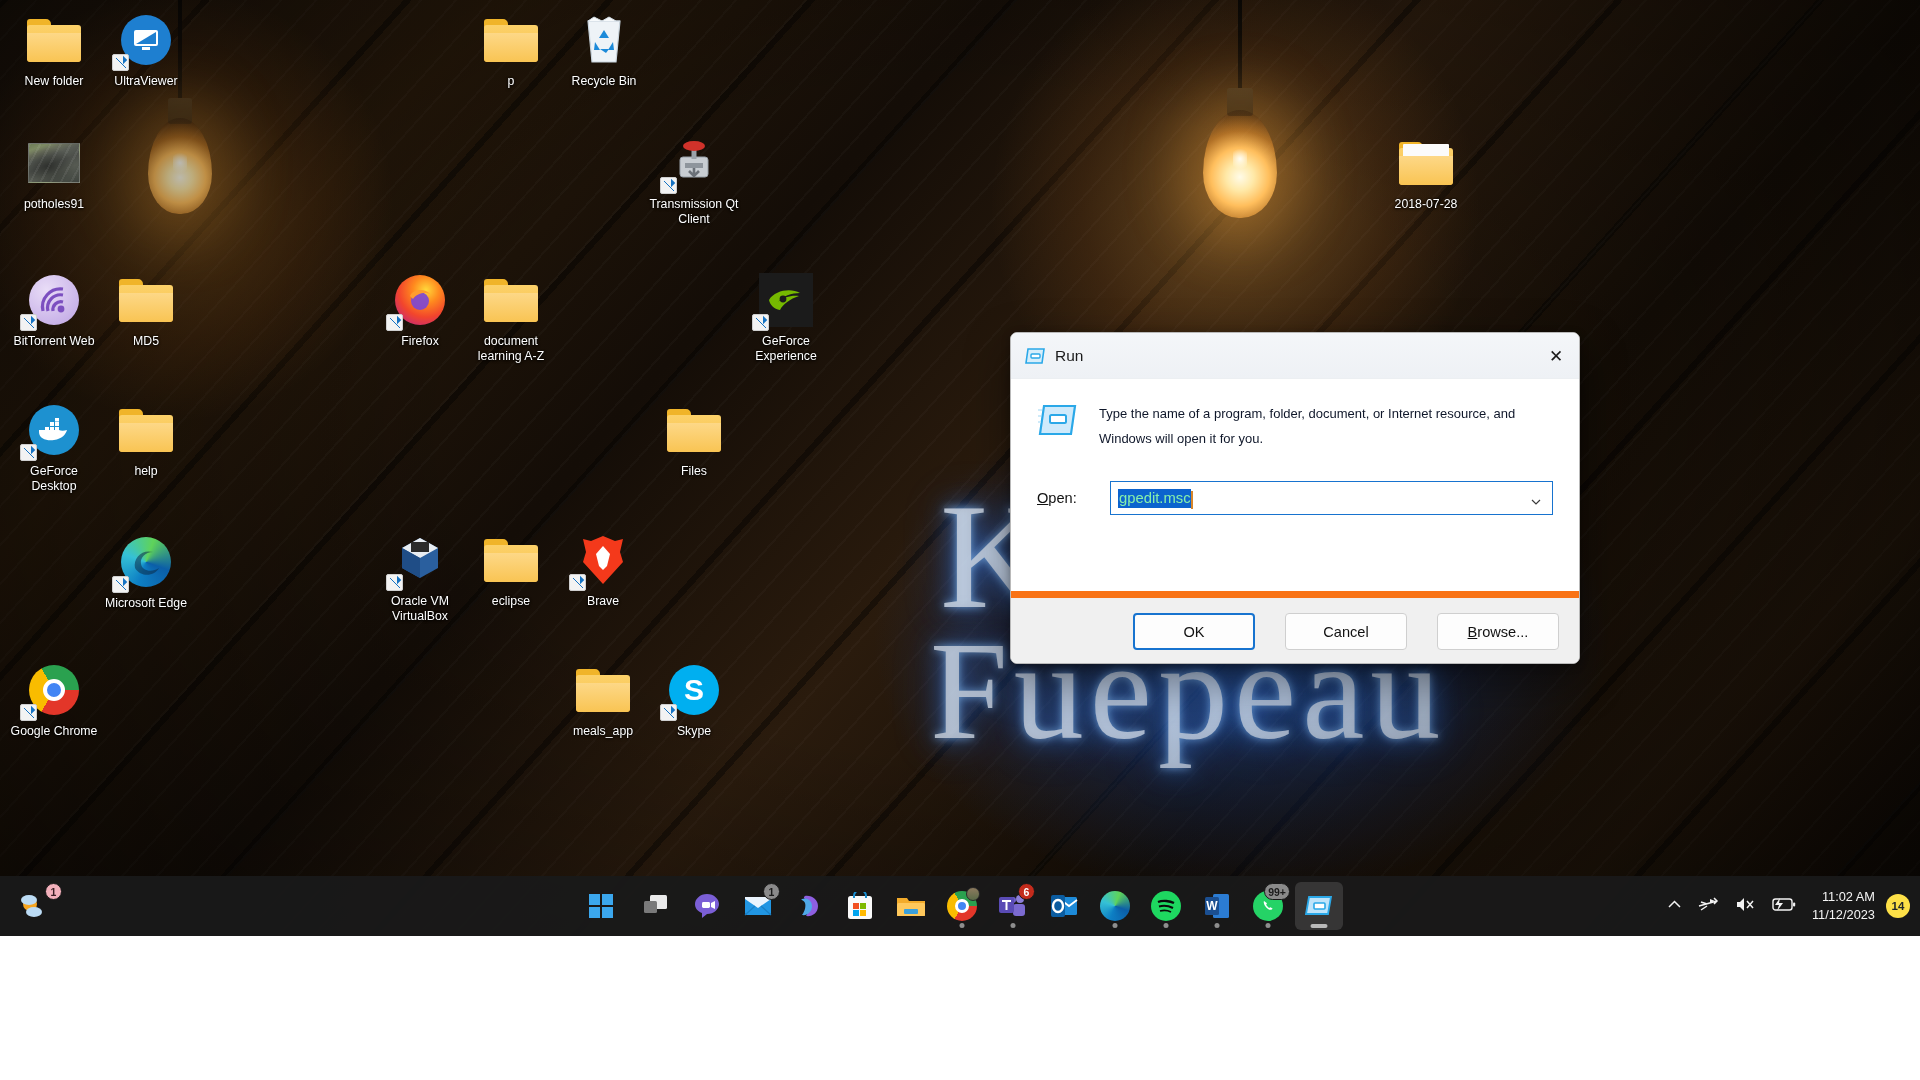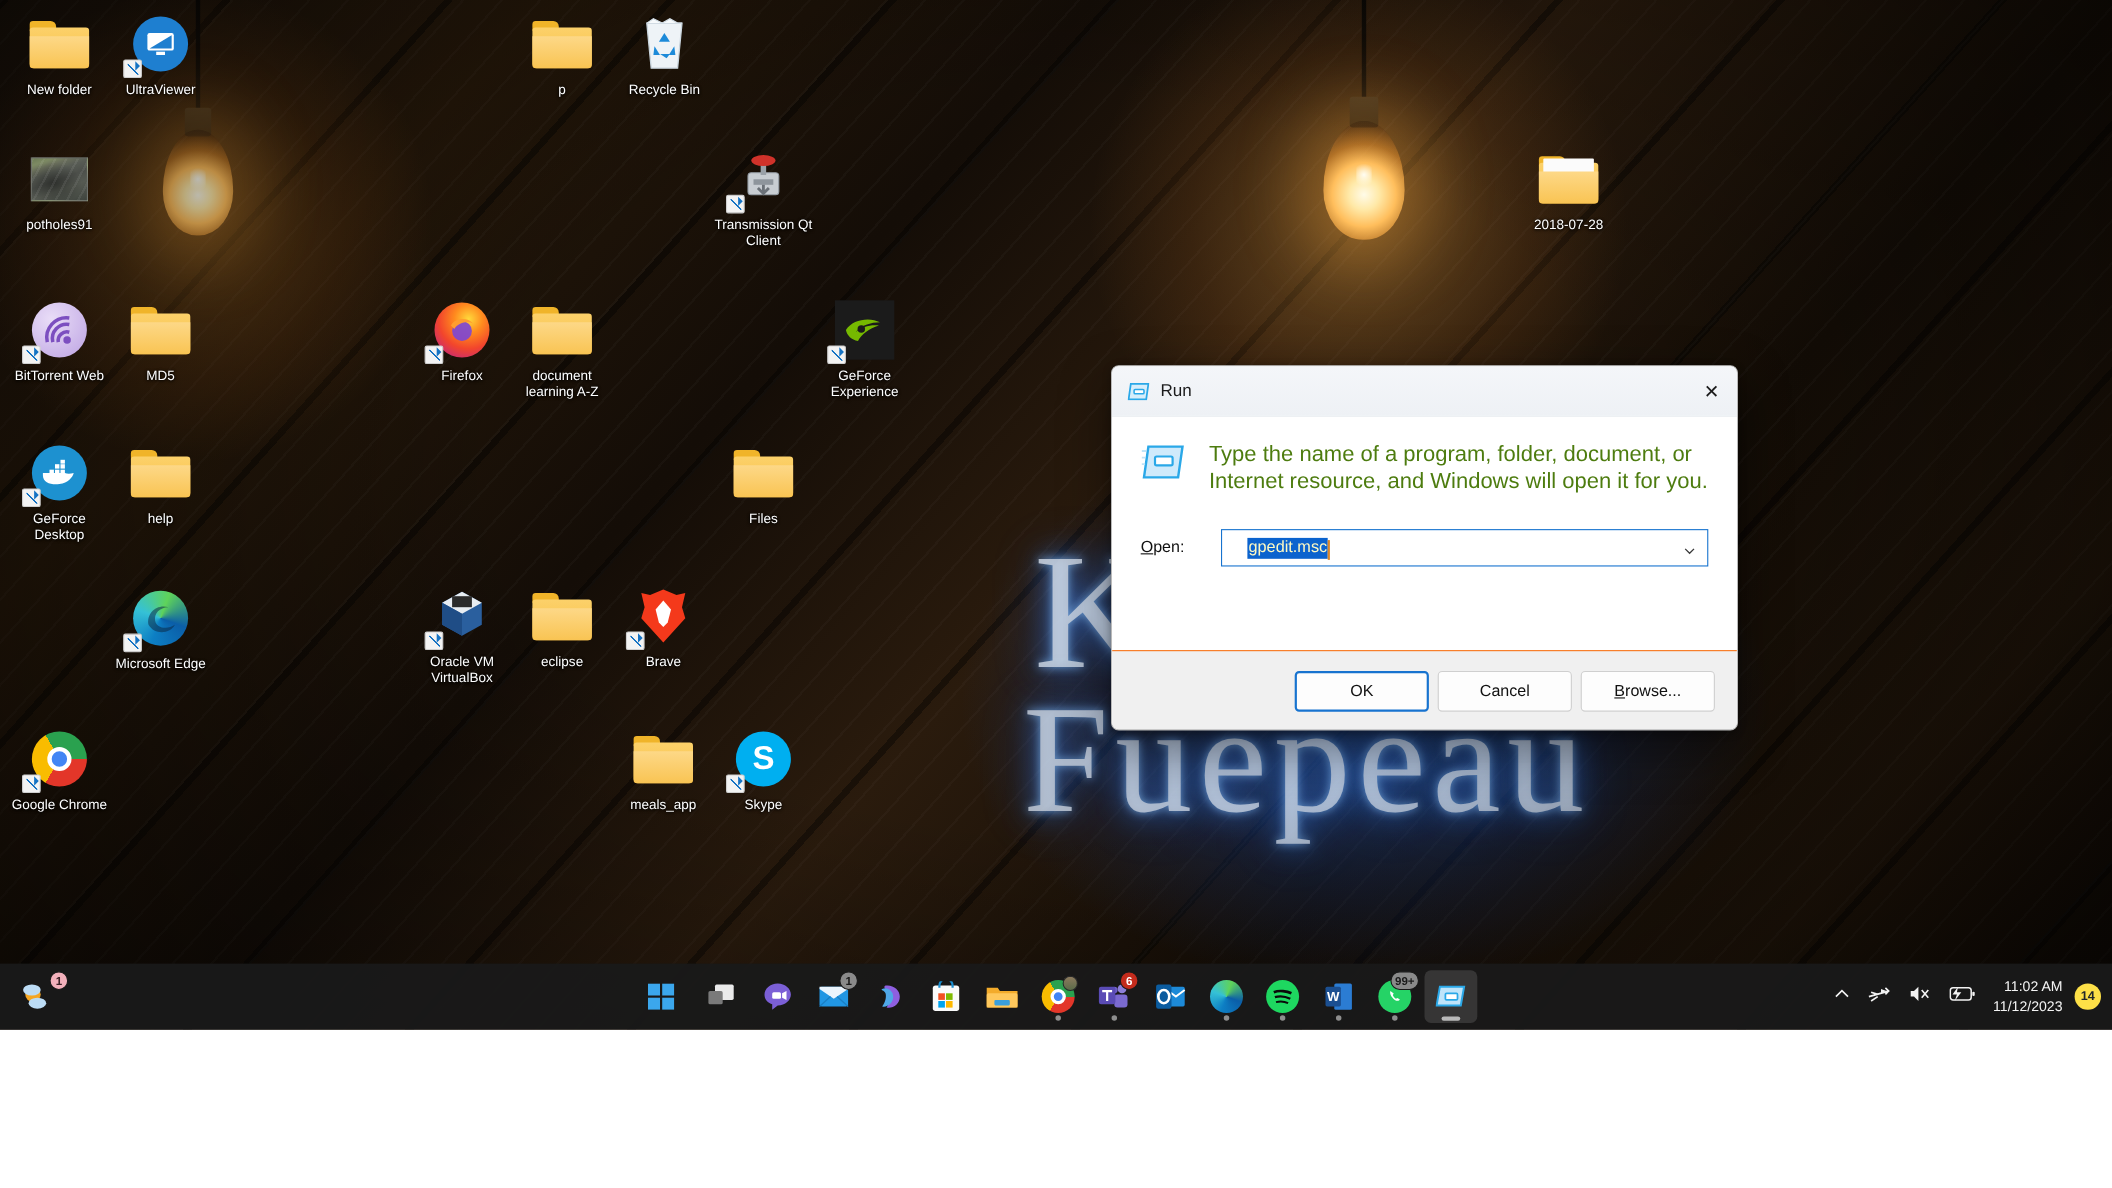--- a/index.html
+++ b/index.html
@@ -204,60 +204,60 @@
   #run-close {
     position: absolute; right: 0; top: 0;
     width: 46px; height: 46px;
     display: flex; align-items: center; justify-content: center;
     font-size: 17px; color: #1b1b1b; cursor: default;
   }
   #run-body { padding: 22px 26px 0 26px; background: #ffffff; height: 212px; }
   .run-desc-row { display: flex; align-items: flex-start; gap: 22px; }
   .run-big-icon { width: 40px; height: 34px; flex: 0 0 40px; margin-top: 2px; position: relative; }
   .run-desc {
-    font-size: 20px; color: #4d7c0f; line-height: 25px;
+    font-size: 13px; color: #0f172a; line-height: 25px;
   }
   .run-open-row {
     display: flex; align-items: center;
     margin-top: 30px;
   }
   .run-open-label { font-size: 14.6px; color: #111; width: 73px; }
   .run-open-label u { text-decoration: underline; }
   .combo {
     flex: 1;
     height: 34px;
     border: 1px solid #1773cf;
     background: #ffffff;
     display: flex; align-items: center;
     position: relative;
   }
   .combo-value {
-    margin-left: 23px;
+    margin-left: 7px;
     font-size: 14.8px;
-    color: #fef9c3;
+    color: #86efac;
     background: #0b63ce;
     padding: 1px 0 2px 1px;
     position: relative;
   }
   .caret {
     display: inline-block;
     width: 2px; height: 18px;
     background: #d8862a;
     position: absolute; right: -2px; top: 2px;
   }
   .combo-arrow {
     position: absolute; right: 11px; top: 50%; transform: translateY(-50%);
     width: 10px; height: 10px;
   }
   #run-footer {
     height: 74px;
     background: #f0f0f0;
-    border-top: 1px solid #f97316;
+    border-top: 7px solid #f97316;
     display: flex; align-items: center; justify-content: flex-end;
-    gap: 8px; padding-right: 20px;
+    gap: 30px; padding-right: 20px;
   }
   .dlg-btn {
     width: 122px; height: 37px;
     background: #fdfdfd;
     border: 1px solid #cfcfcf;
     border-radius: 4px;
     font-size: 14.6px; color: #111;
     font-family: "Liberation Sans", sans-serif;
     cursor: default;
     display: flex; align-items: center; justify-content: center;

